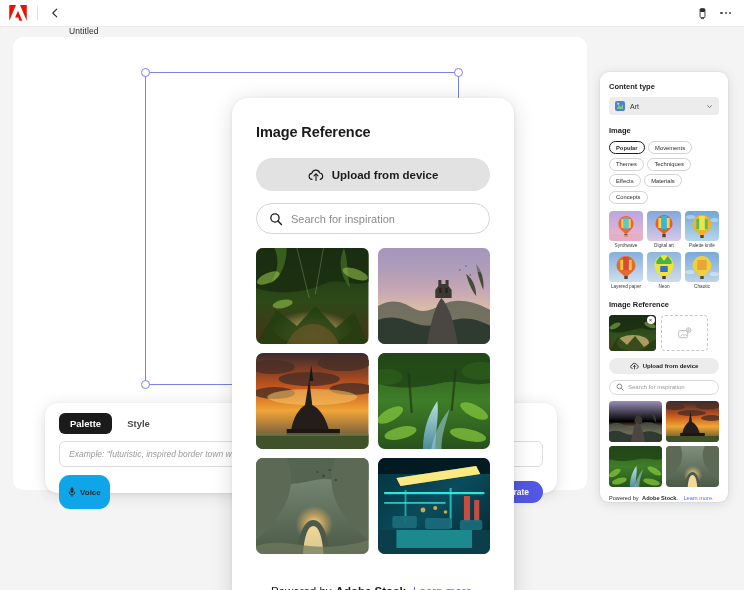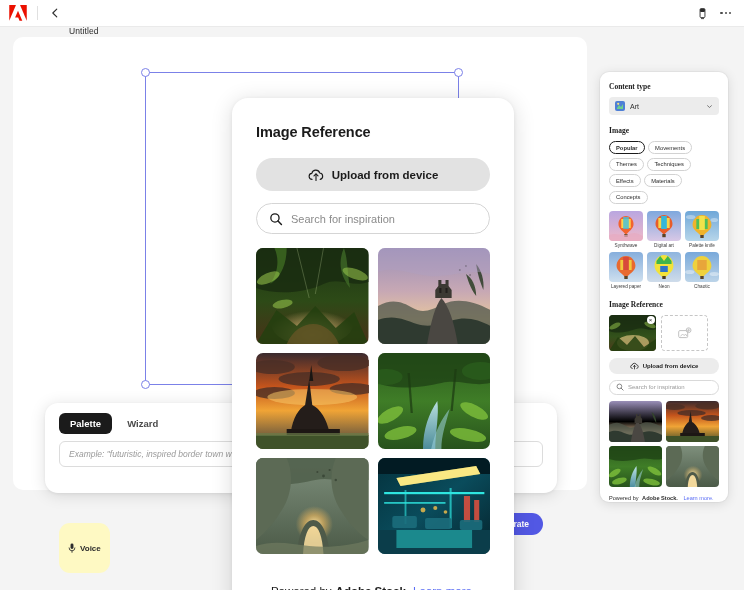--- a/index.html
+++ b/index.html
@@ -113,41 +113,40 @@
     display: flex; align-items: center; padding: 0 9px; background: #fff;
   }
   .prompt-input input {
     border: none; outline: none; width: 100%; font-size: 8.5px;
     font-style: italic; color: #1b1b1b; background: transparent;
     font-family: "Liberation Sans", sans-serif;
   }
   .prompt-input input::placeholder { color: #9a9a9a; font-style: italic; }
   .prompt-row2 { margin-top: 8px; display: flex; align-items: center; }
   .voice-btn {
-    display: flex; align-items: center; gap: 4px; background: #fef9c3;
-    border-radius: 11px; padding: 20px 9px; cursor: pointer; border: none;
+    display: flex; align-items: center; gap: 4px; background: #0ea5e9;
+    border-radius: 11px; padding: 12px 9px; cursor: pointer; border: none;
     font-family: "Liberation Sans", sans-serif;
-    margin-top: 48px;
   }
   .voice-label { font-size: 8px; font-weight: bold; color: #2c2c2c; }
   .mic-ico { width: 8px; height: 10px; display: block; }
   .generate-btn {
     margin-left: auto; background: #5258e4; color: #ffffff; font-size: 8.5px;
     font-weight: bold; border: none; border-radius: 12px; padding: 6px 14px;
     cursor: pointer; font-family: "Liberation Sans", sans-serif;
   }
 
   
   .sidebar {
     position: absolute; left: 600px; top: 45px; width: 128px; height: 430px;
     background: #ffffff; border-radius: 9px;
     box-shadow: 0 2px 12px rgba(0,0,0,.12), 0 0 0 1px rgba(0,0,0,.035);
     z-index: 30; padding: 10px 9px 0 9px; overflow: hidden;
   }
-  .sb-label { font-size: 7.5px; font-weight: bold; color: #1b1b1b; font-family: Liberation Serif, serif; }
+  .sb-label { font-size: 7.5px; font-weight: bold; color: #1b1b1b; }
   .sb-select {
     margin-top: 6px; height: 18px; background: #ececec; border-radius: 4px;
     display: flex; align-items: center; padding: 0 6px; gap: 5px; cursor: pointer;
   }
   .sb-select-sw { width: 10px; height: 10px; border-radius: 2px; display: block; }
   .sb-select-txt { font-size: 7px; color: #2c2c2c; }
   .sb-caret { margin-left: auto; width: 7px; height: 7px; display: block; }
 
   .sb-section-gap { margin-top: 11px; }
 
@@ -244,21 +243,21 @@
     <div class="sel-frame">
       <span class="handle h-tl"></span>
       <span class="handle h-tr"></span>
       <span class="handle h-bl"></span>
       <span class="handle h-br"></span>
     </div>
 
     <div class="prompt-bar">
       <div class="tabs">
         <button class="tab active">Palette</button>
-        <button class="tab">Wizard</button>
+        <button class="tab">Style</button>
       </div>
       <div class="prompt-input">
         <input type="text" placeholder="Example: &quot;futuristic, inspired border town with neon lights an" style="">
       </div>
       <div class="prompt-row2">
         <button class="voice-btn">
           <svg class="mic-ico" viewBox="0 0 10 13">
             <rect x="3.1" y="0.7" width="3.8" height="7" rx="1.9" fill="#2c2c2c"></rect>
             <path d="M1.2 6.4a3.8 3.8 0 007.6 0" fill="none" stroke="#2c2c2c" stroke-width="1.1" stroke-linecap="round"></path>
             <line x1="5" y1="10.2" x2="5" y2="12.2" stroke="#2c2c2c" stroke-width="1.1" stroke-linecap="round"></line>

